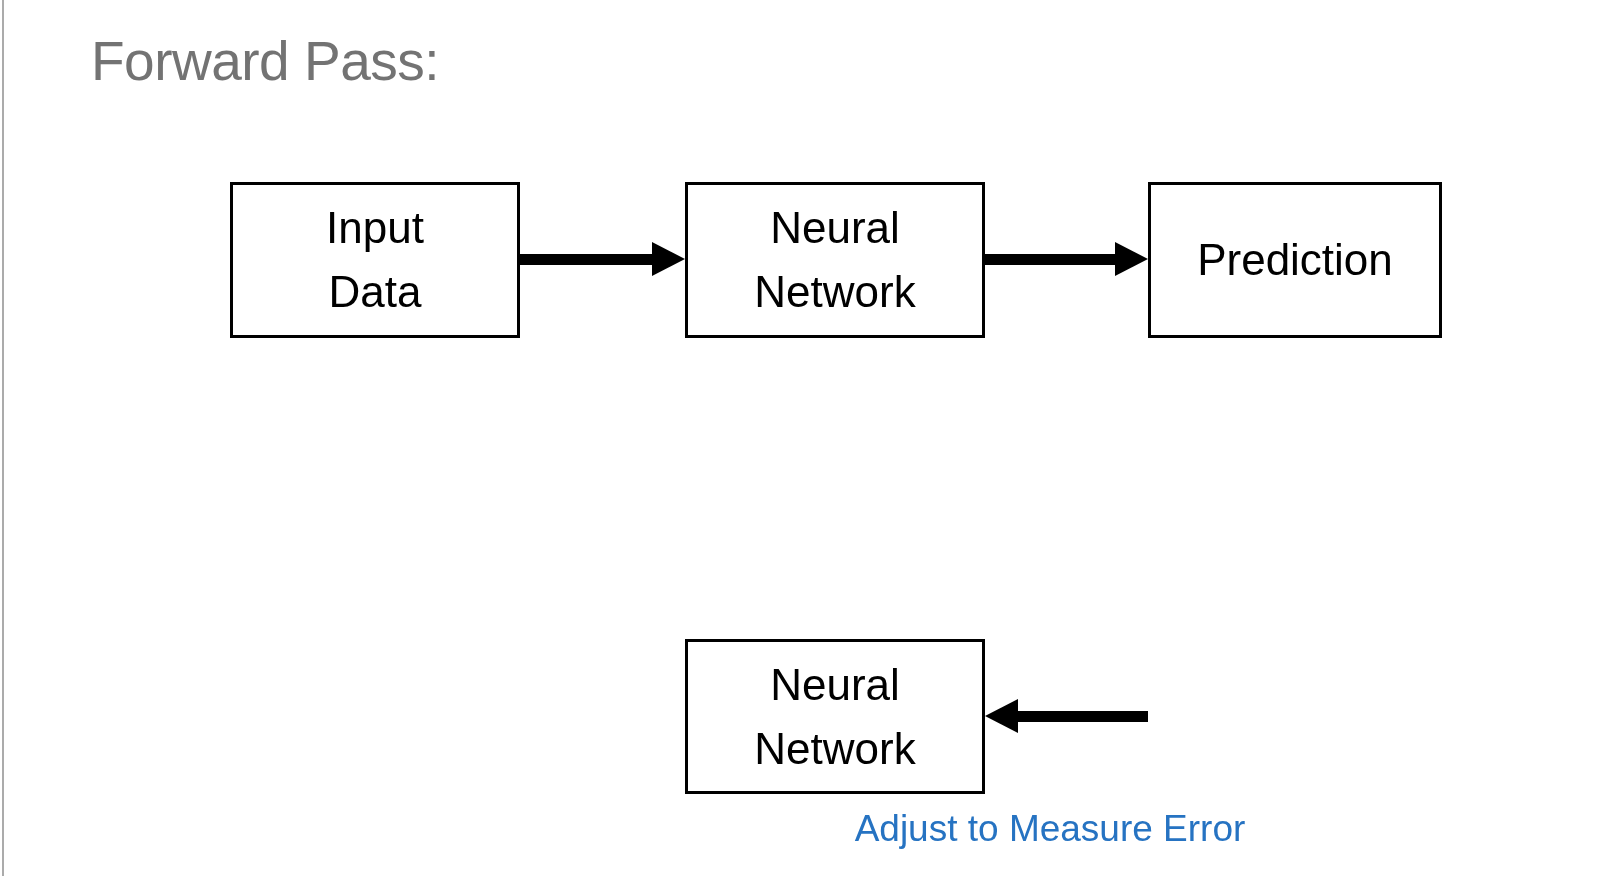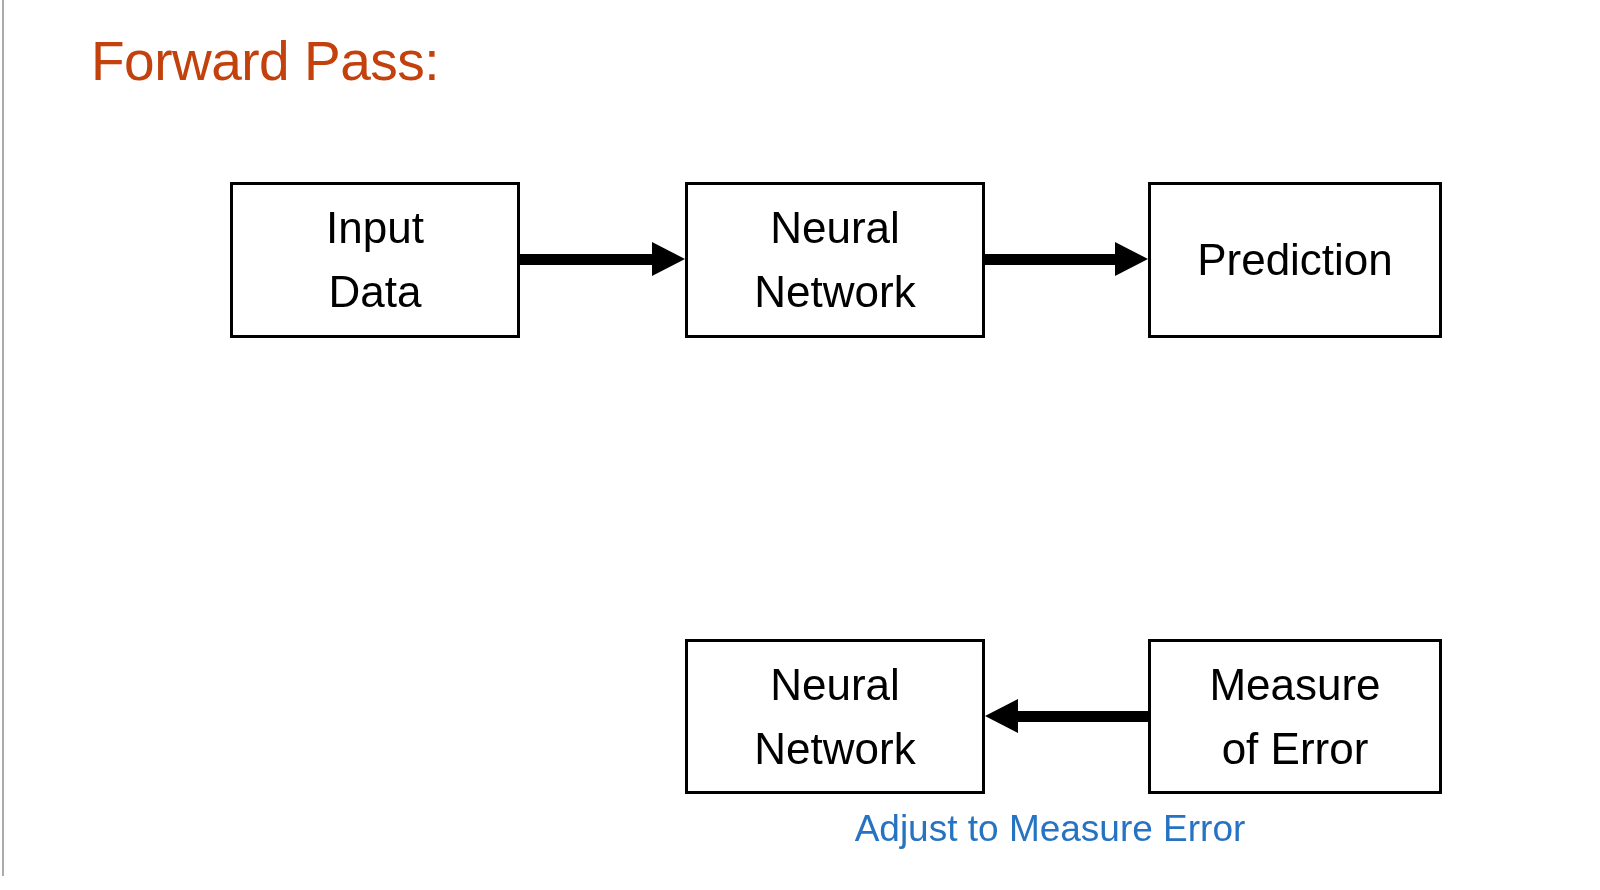--- a/index.html
+++ b/index.html
@@ -13,21 +13,21 @@
   .slide { position: absolute; inset: 0; width: 1600px; height: 890px; background: #ffffff; }
 
   .left-edge {
     position: absolute; left: 2px; top: 0;
     width: 2px; height: 876px;
     background: #ababab;
   }
 
   .heading {
     position: absolute;
-    color: #c2410c;
+    color: #737373;
     font-size: 55px;
     letter-spacing: -0.5px;
     line-height: 62px;
     white-space: nowrap;
   }
   .heading.forward  { left: 91px; top: 30px; }
   .heading.backward { left: 91px; top: 490px; }
 
   .fbox {
     position: absolute;
@@ -127,20 +127,16 @@
   <div class="fbox box-nn-bot">
     <div class="bline">Neural</div>
     <div class="bline">Network</div>
   </div>
 
   <div class="arrow arrow-3">
     <div class="head-left"></div>
     <div class="shaft"></div>
   </div>
 
-  <div class="fbox box-error">
-    <div class="bline">Measure</div>
-    <div class="bline">of Error</div>
-  </div>
 
   <div class="caption-blue">Adjust to Measure Error</div>
 
 </div>
 
 </body></html>

